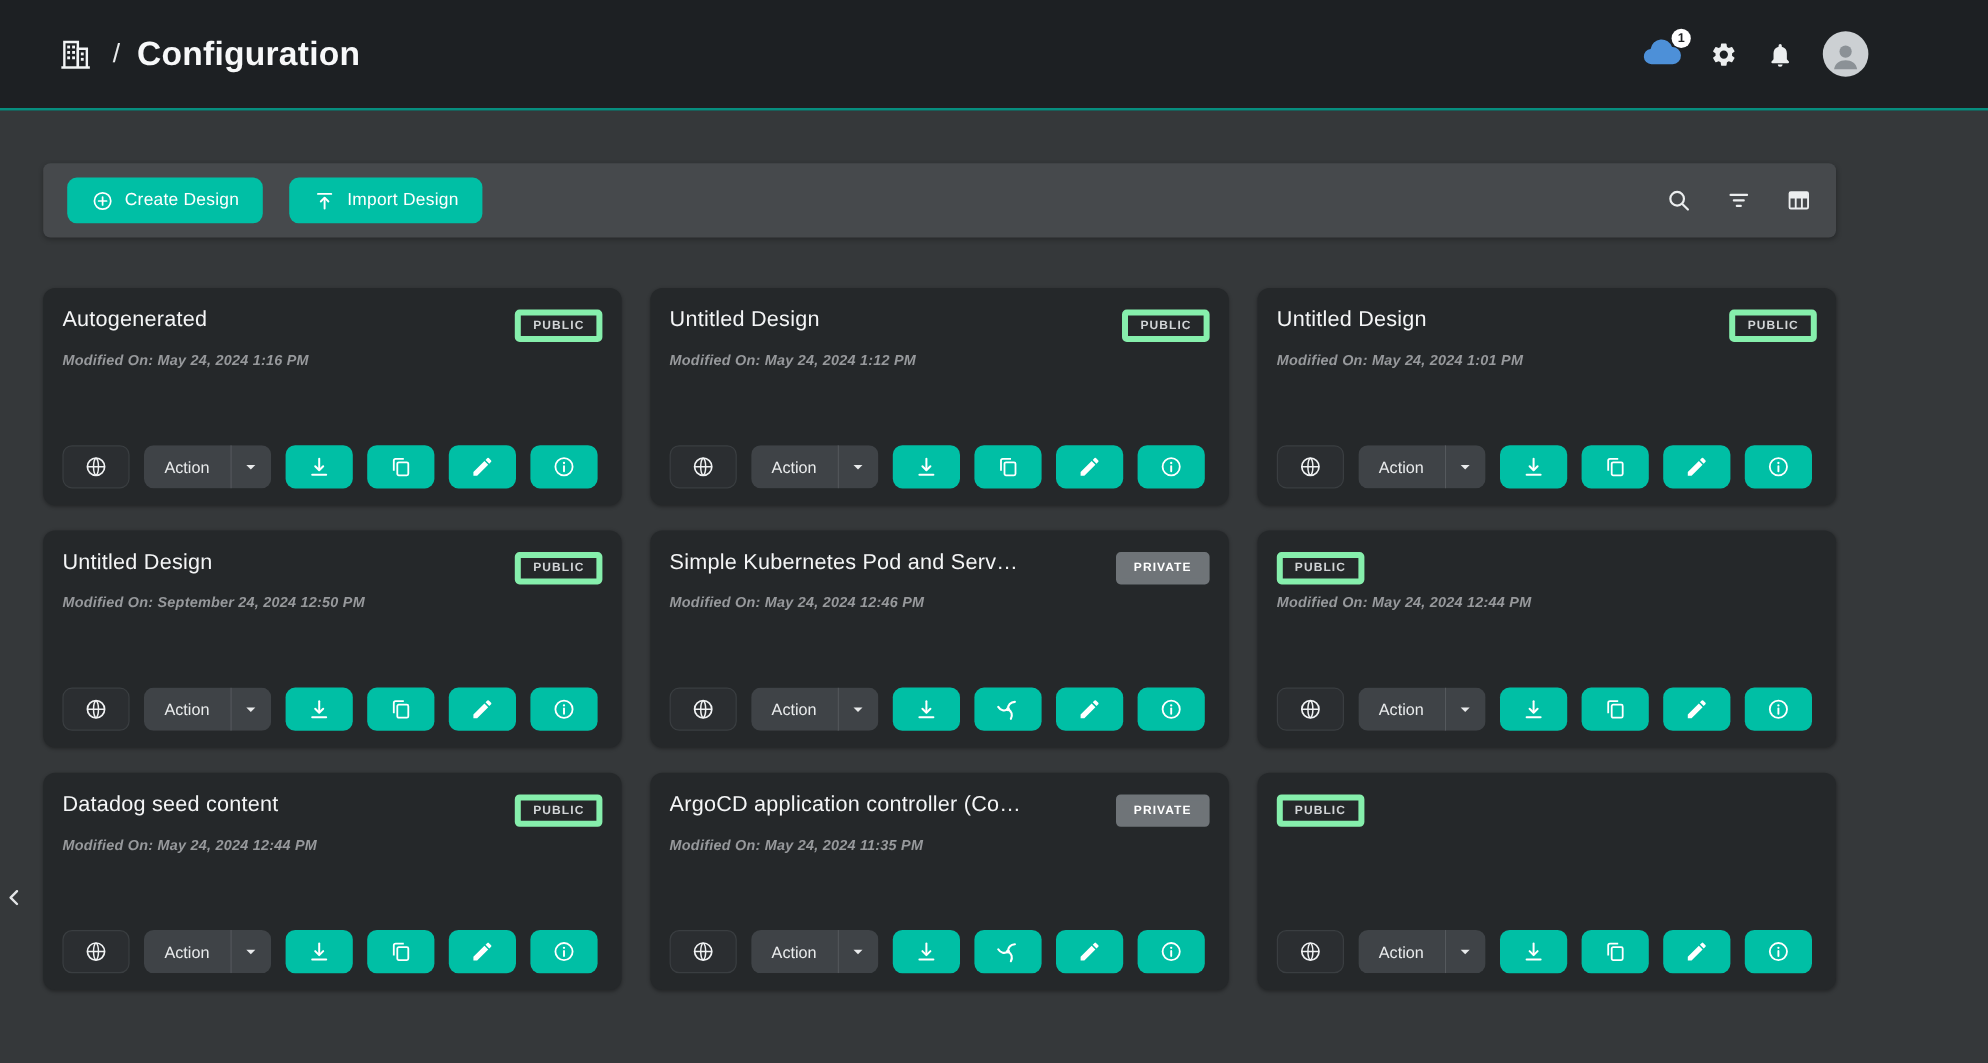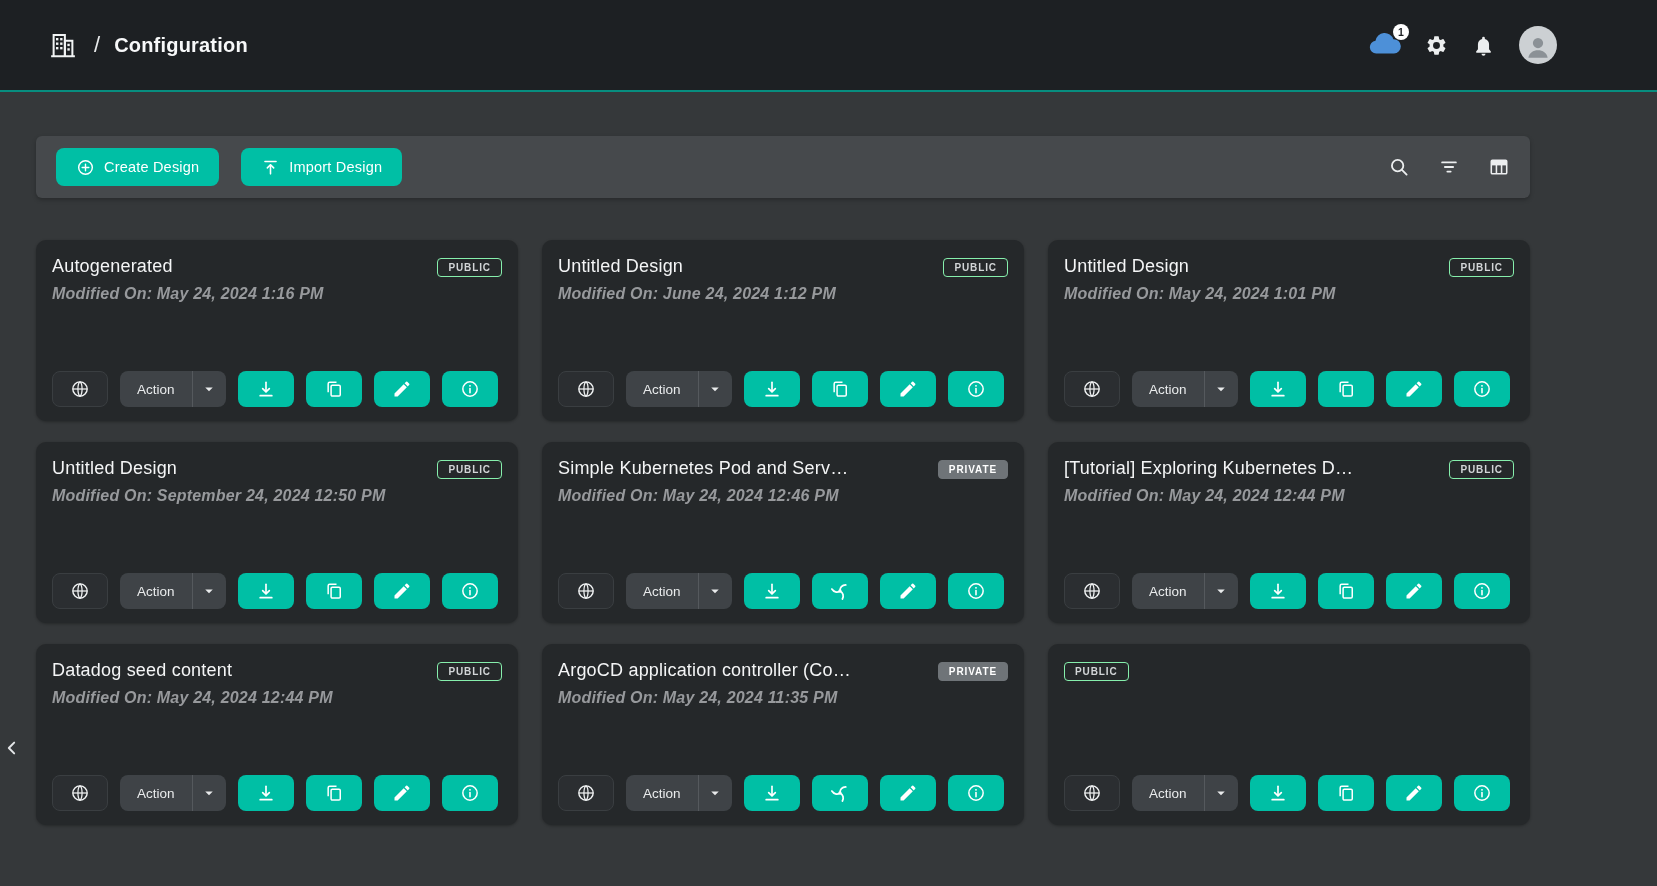--- a/index.html
+++ b/index.html
@@ -16,21 +16,21 @@
     height:92px;
     background:#1d2023;
     display:flex;
     align-items:center;
     padding:0 100px 0 48px;
     border-bottom:2px solid rgba(0,179,159,.75);
   }
   .logo { color:#f2f4f5; display:flex; }
   .logo svg { width:30px; height:30px; }
   .crumb-sep { font-size:22px; color:#e9ebec; margin:0 14px 0 16px; font-weight:400; }
-  .page-title { font-size:20px; font-weight:700; color:#f7f8f9; letter-spacing:.2px; }
+  .page-title { font-size:28px; font-weight:700; color:#f7f8f9; letter-spacing:.2px; }
 
   .topbar-right { margin-left:auto; display:flex; align-items:center; gap:24px; }
   .provider { position:relative; display:flex; cursor:pointer; }
   .provider svg { width:34px; height:34px; color:#4d90d8; }
   .notif-badge {
     position:absolute; top:-4px; right:-8px;
     background:#ffffff; color:#1d2023;
     width:16px; height:16px; border-radius:50%;
     font-size:10.5px; font-weight:700;
     display:flex; align-items:center; justify-content:center;
@@ -99,29 +99,29 @@
   .card-head { display:flex; align-items:flex-start; justify-content:space-between; gap:10px; }
   .card-title {
     font-size:18px; font-weight:500; color:#f4f5f6;
     white-space:nowrap; overflow:hidden; text-overflow:ellipsis;
     max-width:360px; letter-spacing:.2px;
   }
   .badge {
     flex:none;
     font-size:10px; font-weight:600; letter-spacing:.9px;
     color:#d2d5d7;
-    border:1px solid #86efac;
+    border:5px solid #86efac;
     border-radius:4px;
     padding:3px 10px;
     margin-top:2px;
   }
   .badge.filled { background:#6f7478; border-color:#6f7478; color:#ffffff;margin-left:28px; }
   .modified {
     margin-top:8px;
-    font-size:16px;
+    font-size:12px;
     font-style:italic;
     font-weight:700;
     color:#97999c;
     letter-spacing:.2px;
   }
   .card-actions { margin-top:auto; display:flex; align-items:flex-start; gap:12px; }
   .icon-btn {
     width:56px; height:36px;
     border:none; border-radius:8px;
     display:flex; align-items:center; justify-content:center;
@@ -367,21 +367,21 @@
           </svg>
         </button>
     </div>
   </article>
 
   <article class="card">
     <div class="card-head">
       <h3 class="card-title">Untitled Design</h3>
       <span class="badge">PUBLIC</span>
     </div>
-    <p class="modified">Modified On: June 24, 2024 1:12 PM</p>
+    <p class="modified">Modified On: May 24, 2024 1:12 PM</p>
     <div class="card-actions">
       <button class="icon-btn globe-btn">
           <svg viewBox="0 0 24 24">
             <use href="#sym-globe"></use>
           </svg>
         </button>
       <div class="action-split">
         <button class="action-main">Action</button>
         <button class="action-caret">
             <svg viewBox="0 0 24 24">
@@ -536,21 +536,20 @@
       <button class="icon-btn teal-btn">
           <svg viewBox="0 0 24 24">
             <use href="#sym-info"></use>
           </svg>
         </button>
     </div>
   </article>
 
   <article class="card">
     <div class="card-head">
-      <h3 class="card-title">[Tutorial] Exploring Kubernetes D…</h3>
       <span class="badge">PUBLIC</span>
     </div>
     <p class="modified">Modified On: May 24, 2024 12:44 PM</p>
     <div class="card-actions">
       <button class="icon-btn globe-btn">
           <svg viewBox="0 0 24 24">
             <use href="#sym-globe"></use>
           </svg>
         </button>
       <div class="action-split">

